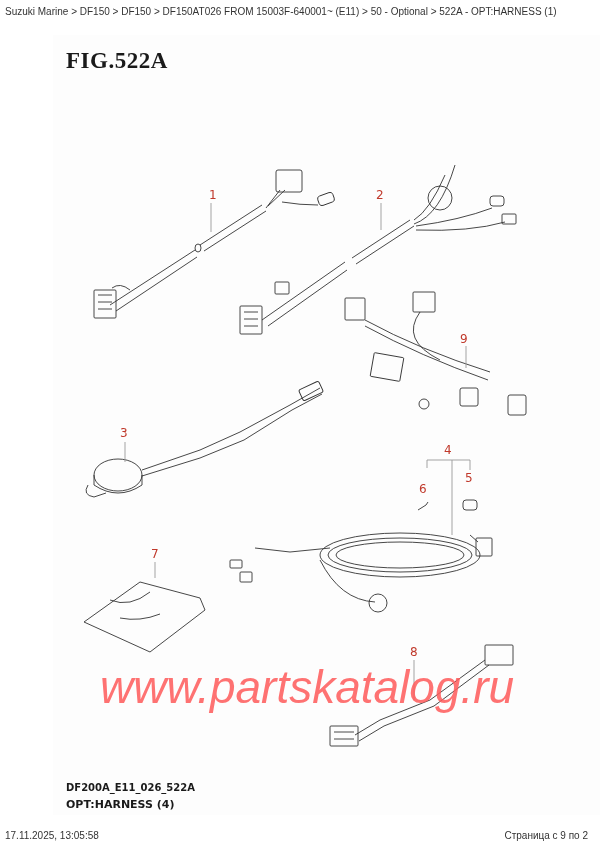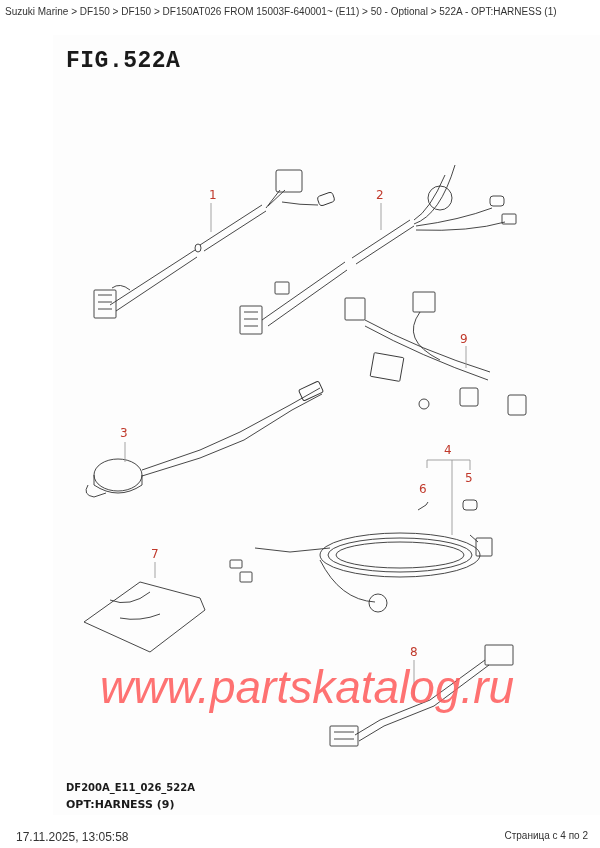--- a/index.html
+++ b/index.html
@@ -1,24 +1,24 @@
 <!DOCTYPE html>
 <html><head>
 <meta charset="utf-8">
 <style>
   html, body { margin:0; padding:0; background:#ffffff; }
   body { width:600px; height:848px; position:relative; overflow:hidden; font-family:"Liberation Sans", sans-serif; color:#222; }
   .breadcrumb { position:absolute; left:5px; top:6px; font-size:10px; color:#333; white-space:nowrap; }
   .sheet { position:absolute; left:53px; top:35px; width:547px; height:780px; background:#fdfdfd; }
-  .fig-title { position:absolute; left:66px; top:48px; font-size:23px; font-weight:bold; color:#1a1a1a; letter-spacing:0.5px; font-family:Liberation Mono, monospace; }
+  .fig-title { position:absolute; left:66px; top:48px; font-size:23px; font-weight:bold; color:#1a1a1a; letter-spacing:0.5px; font-family:Liberation Serif, serif; }
   .callout { position:absolute; font-size:12px; color:#c0392b; font-family:"DejaVu Sans", sans-serif; }
   .watermark { position:absolute; left:100px; top:660px; font-size:46px; font-weight:normal; font-style:italic; color:#ff5a5a; opacity:0.85; letter-spacing:0px; font-family:"Liberation Sans", sans-serif; white-space:nowrap; }
   .code { position:absolute; left:66px; top:782px; font-size:10px; font-weight:bold; color:#1a1a1a; font-family:"DejaVu Sans", sans-serif; }
   .caption { position:absolute; left:66px; top:798px; font-size:11px; font-weight:bold; color:#1a1a1a; font-family:"DejaVu Sans", sans-serif; }
-  .footer-left { position:absolute; left:16px; top:830px; font-size:12px; color:#333;text-align:center; }
+  .footer-left { position:absolute; left:5px; top:830px; font-size:10px; color:#333;text-align:center; }
   .footer-right { position:absolute; right:12px; top:830px; font-size:10px; color:#333; }
   svg.drawing { position:absolute; left:0; top:0; }
 </style>
 </head>
 <body>
 
 <div class="breadcrumb">Suzuki Marine &gt; DF150 &gt; DF150 &gt; DF150AT026 FROM 15003F-640001~ (E11) &gt; 50 - Optional &gt; 522A - OPT:HARNESS (1)</div>
 
 <div class="sheet"></div>
 
@@ -124,16 +124,16 @@
 <div class="callout" style="left:444px;top:443px;">4</div>
 <div class="callout" style="left:465px;top:471px;">5</div>
 <div class="callout" style="left:419px;top:482px;">6</div>
 <div class="callout" style="left:151px;top:547px;">7</div>
 <div class="callout" style="left:410px;top:645px;">8</div>
 <div class="callout" style="left:460px;top:332px;">9</div>
 
 <div class="watermark">www.partskatalog.ru</div>
 
 <div class="code">DF200A_E11_026_522A</div>
-<div class="caption">OPT:HARNESS (9)</div>
+<div class="caption">OPT:HARNESS (4)</div>
 
 <div class="footer-left">17.11.2025, 13:05:58</div>
-<div class="footer-right">Страница с 4 по 2</div>
+<div class="footer-right">Страница с 9 по 2</div>
 
 </body></html>

